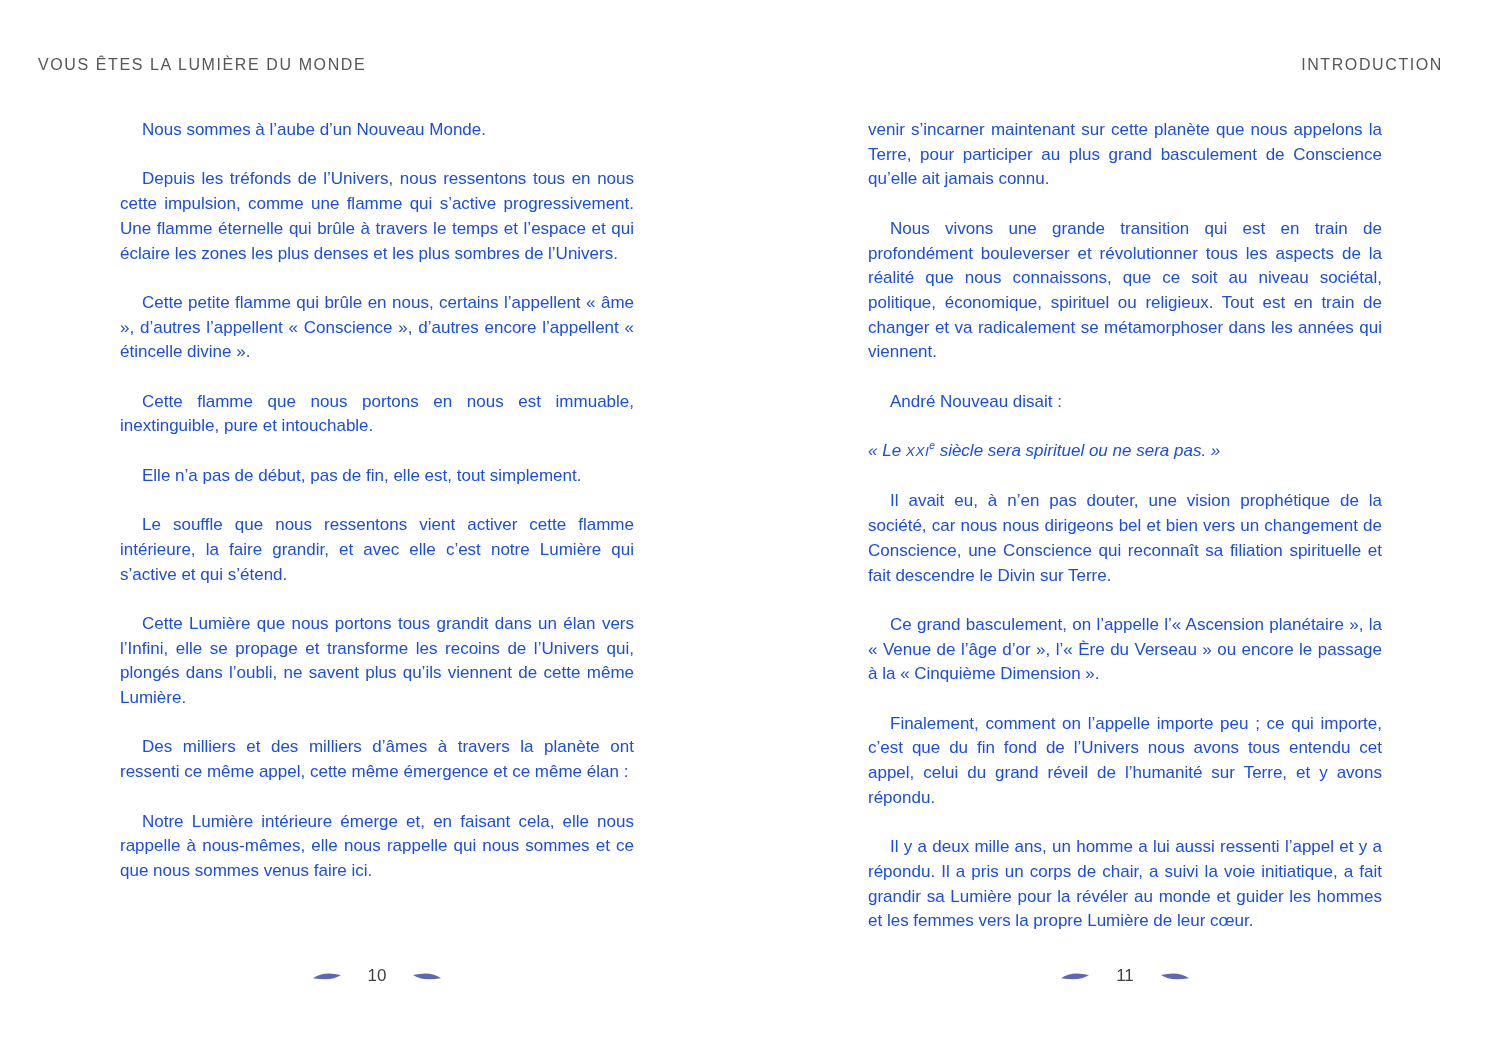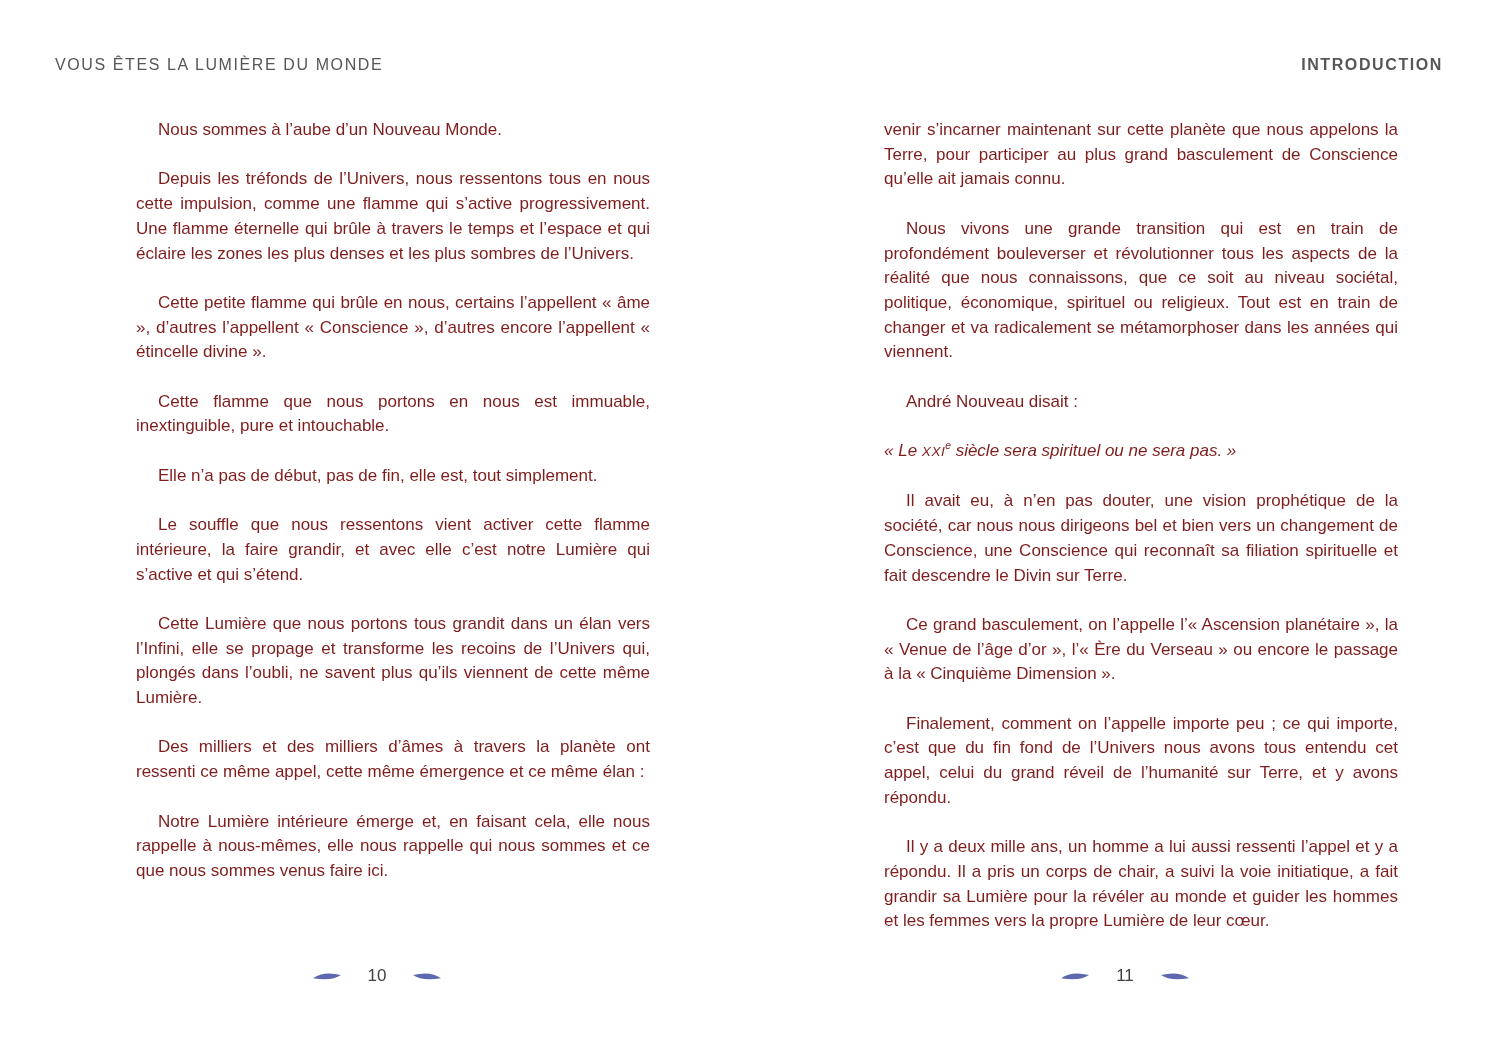--- a/index.html
+++ b/index.html
@@ -26,33 +26,32 @@
 
   .running-header {
     position: absolute;
     top: 56px;
     font-size: 16px;
     letter-spacing: 1.6px;
     color: #565656;
     font-weight: 400;
     white-space: nowrap;
   }
-  .page-left  .running-header { left: 55px; }
-  .page-right .running-header { right: 57px; font-weight: bold; }
+  .page-left  .running-header { left: 38px; }
+  .page-right .running-header { right: 57px; }
 
   .column {
     position: absolute;
     top: 118px;
     width: 514px;
-    color: #7f1d1d;
+    color: #1d4ed8;
     font-size: 17px;
     line-height: 24.7px;
     text-align: justify;
     hyphens: manual;
-    margin-left: 16px;
   }
   .page-left  .column { left: 120px; }
   .page-right .column { left: 118px; }
 
   .column p {
     margin: 0 0 24.7px 0;
     text-indent: 22px;
   }
   .column p.no-indent { text-indent: 0; }
   .column p.quote {

